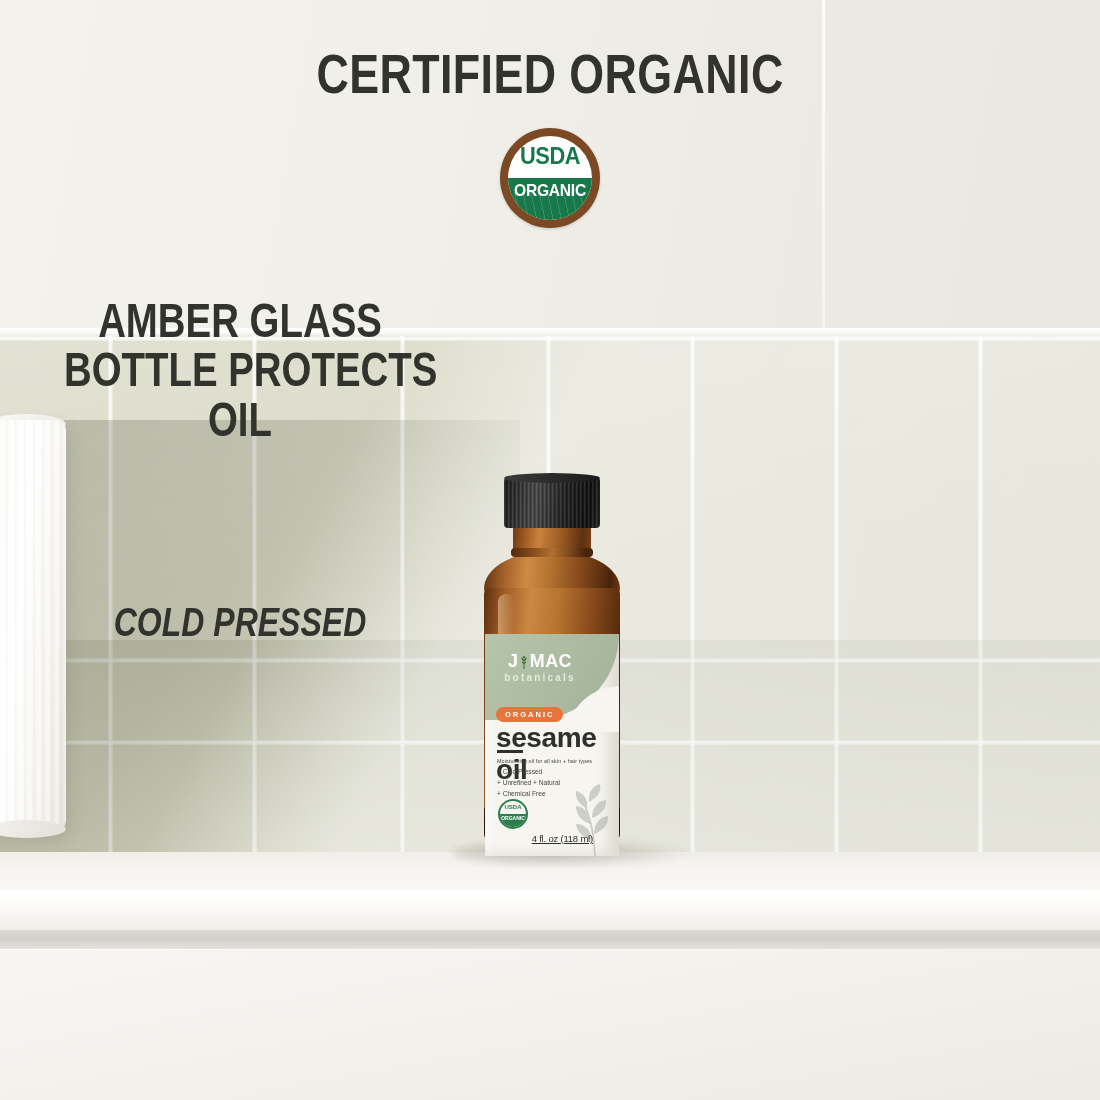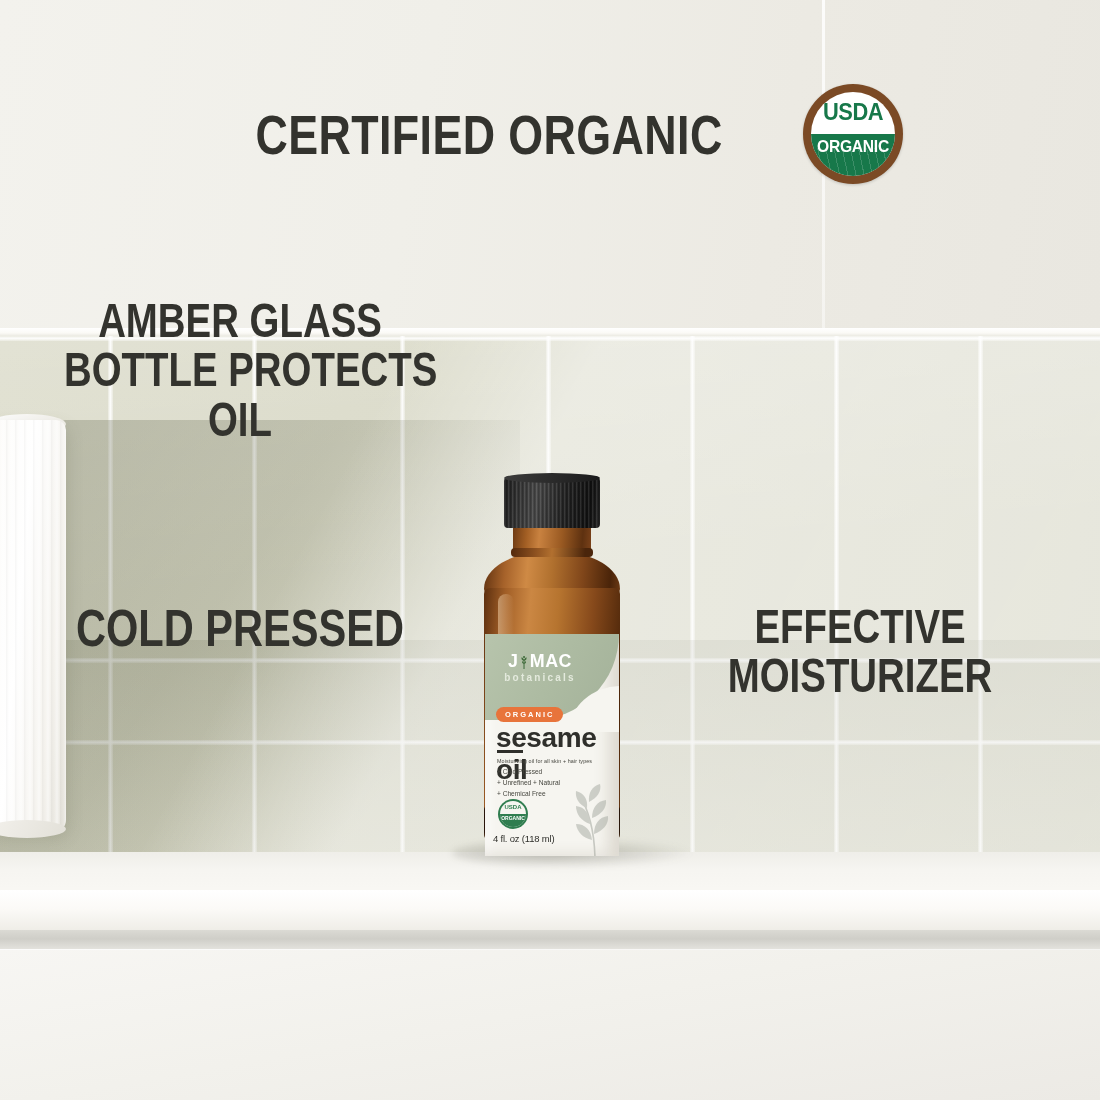--- a/index.html
+++ b/index.html
@@ -95,21 +95,21 @@
   }
   .canister-bot{
     position:absolute;left:-12px;top:820px;width:78px;height:18px;
     border-radius:50%;
     background:linear-gradient(120deg,#f3f1ec,#e2e0d8);
   }
 
   
   .headline{
     position:absolute;left:0;top:92px;width:1100px;height:84px;
-    display:flex;align-items:center;justify-content:center;gap:22px;
+    display:flex;align-items:center;justify-content:center;gap:22px;flex-direction:column;
   }
   .headline-text{
     font-family:"Liberation Sans", sans-serif;
     font-weight:bold;font-size:56px;letter-spacing:.5px;
     color:#33332e;transform:scaleX(.80);transform-origin:center;
     white-space:nowrap;
   }
 
   
   .usda-seal{
@@ -143,21 +143,21 @@
 
   
   .claim{
     position:absolute;text-align:center;color:#33332e;
     font-family:"Liberation Sans", sans-serif;font-weight:bold;
     line-height:1.03;letter-spacing:0px;
   }
   .claim span{display:block;transform:scaleX(.80);transform-origin:center;white-space:nowrap;}
   .claim-tl{left:20px;top:296px;width:440px;font-size:48px;}
   .claim-tr{left:640px;top:296px;width:440px;font-size:48px;}
-  .claim-bl{left:20px;top:602px;width:440px;font-size:52px;}
+  .claim-bl{left:20px;top:602px;width:440px;font-size:40px;font-style:italic;}
   .claim-br{left:640px;top:602px;width:440px;font-size:48px;}
 
   
   .bottle{position:absolute;left:470px;top:476px;width:165px;height:392px;}
 
   .bottle-shadow{
     position:absolute;left:452px;top:838px;width:240px;height:30px;
     border-radius:50%;
     background:radial-gradient(ellipse at 40% 50%,rgba(70,70,55,.34),rgba(70,70,55,0) 72%);
     filter:blur(3px);
@@ -260,22 +260,22 @@
     background:#2f7d4f;
   }
   .label-seal-in{
     position:absolute;left:2px;top:2px;width:26px;height:26px;border-radius:50%;
     background:#f6f5f0;overflow:hidden;
   }
   .label-seal-low{position:absolute;left:0;top:13px;width:26px;height:13px;background:#2f7d4f;}
   .label-seal-t{position:absolute;left:0;top:3px;width:26px;text-align:center;font-size:6px;font-weight:bold;color:#2f7d4f;}
   .label-seal-b{position:absolute;left:0;top:14px;width:26px;text-align:center;font-size:5px;font-weight:bold;color:#ffffff;z-index:2;}
   .label-size{
-    position:absolute;left:8px;top:199px;width:100px;text-align:left;
-    font-size:9.5px;color:#2f2f2b;letter-spacing:-.2px;
+    position:absolute;left:8px;top:199px;width:100px;text-align:right;
+    font-size:9.5px;color:#2f2f2b;letter-spacing:-.2px;text-decoration:underline;
   }
   .label-leaf{
     position:absolute;right:-4px;bottom:-6px;width:62px;height:86px;opacity:.5;
   }
   .label-curve{
     position:absolute;right:-2px;top:52px;width:52px;height:46px;
     background:#f6f5f0;border-radius:100% 0 0 0;
   }
 </style>
 </head>
@@ -328,24 +328,20 @@
     <span>AMBER GLASS</span>
     <span>BOTTLE PROTECTS</span>
     <span>OIL</span>
   </div>
 
 
   <div class="claim claim-bl">
     <span>COLD PRESSED</span>
   </div>
 
-  <div class="claim claim-br">
-    <span>EFFECTIVE</span>
-    <span>MOISTURIZER</span>
-  </div>
 
   <div class="bottle-shadow"></div>
 
   <div class="bottle">
     <div class="cap-top"></div>
     <div class="cap"></div>
     <div class="neck"></div>
     <div class="neck-ring"></div>
     <div class="shoulder"></div>
     <div class="body"></div>

